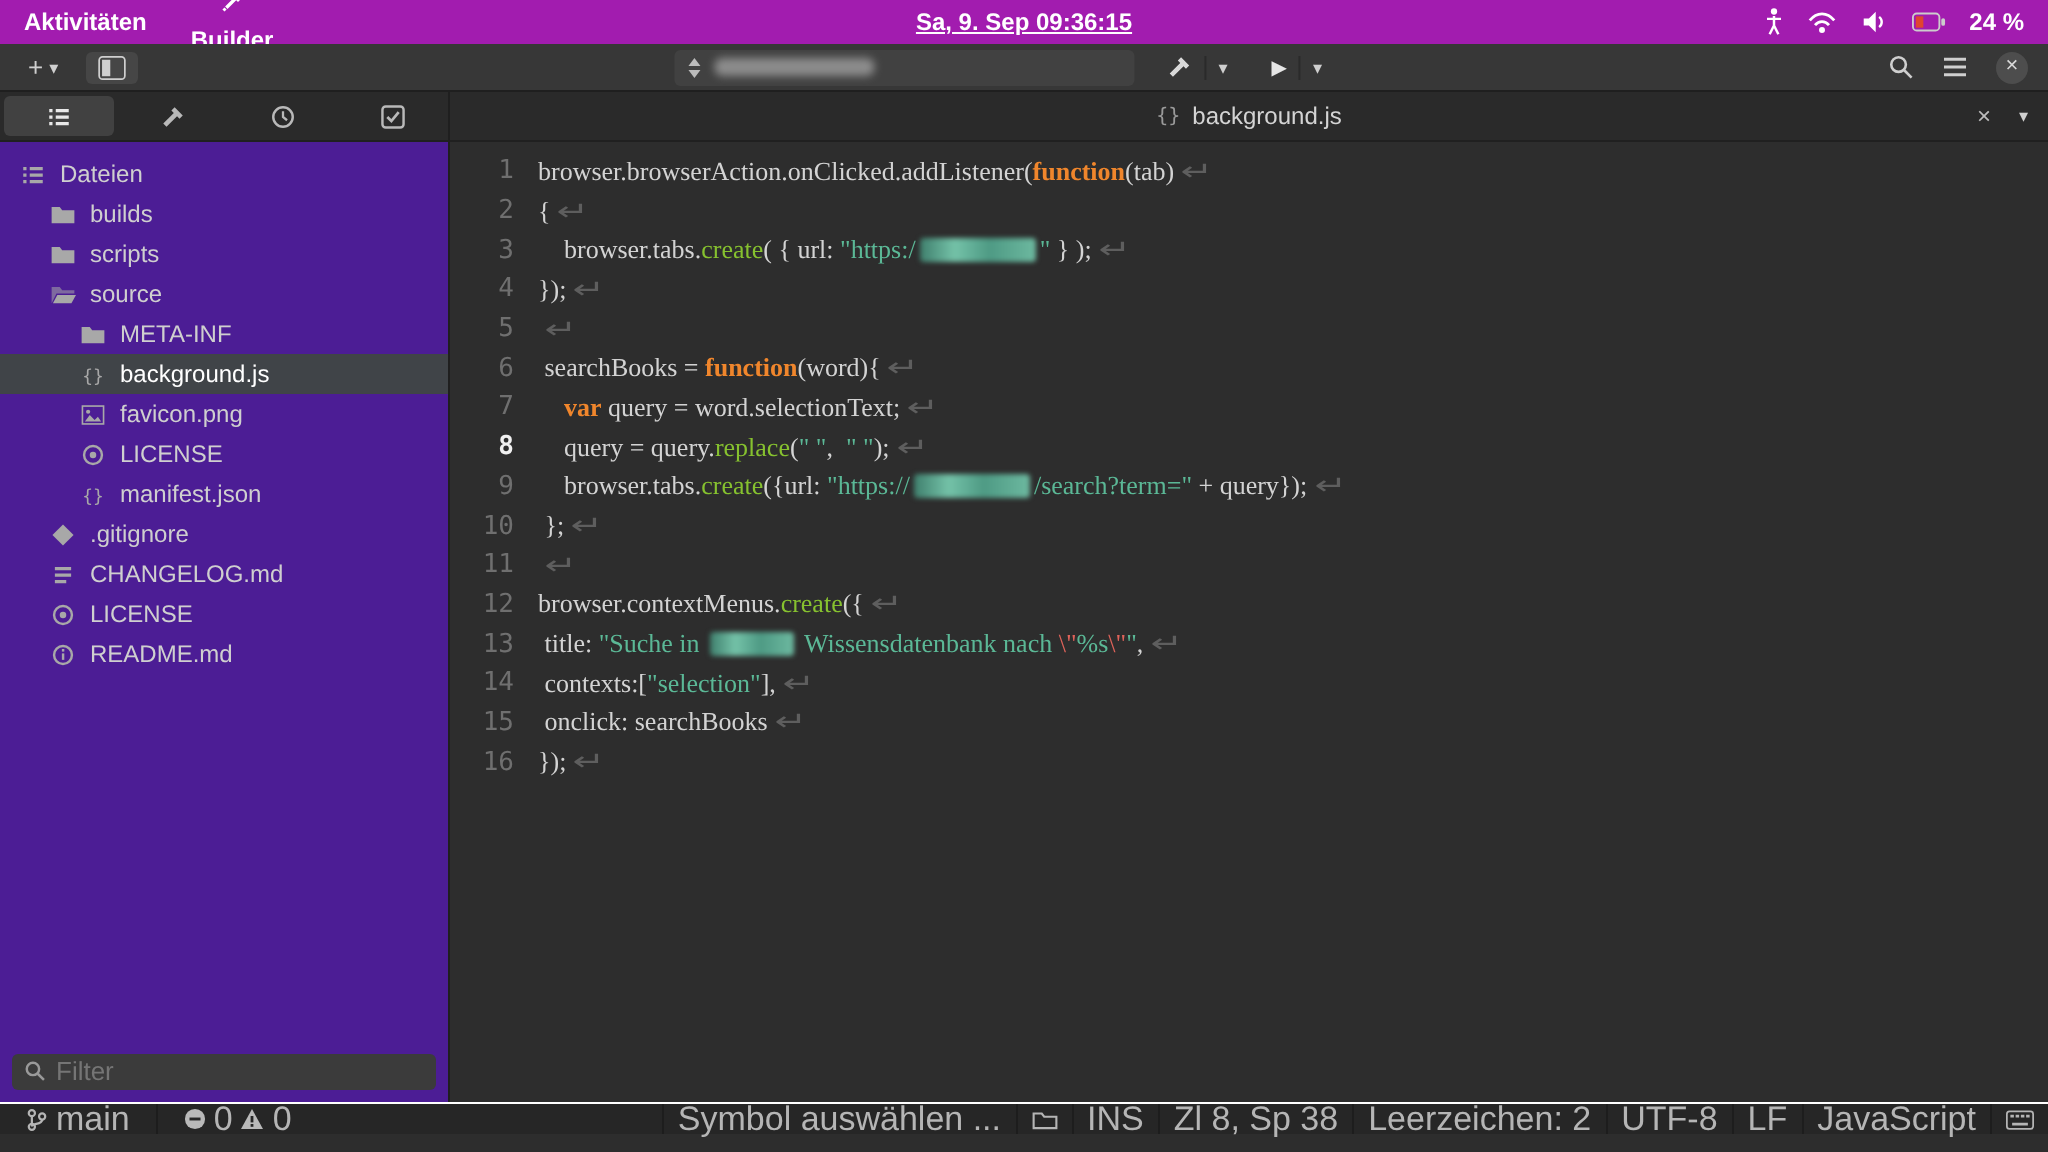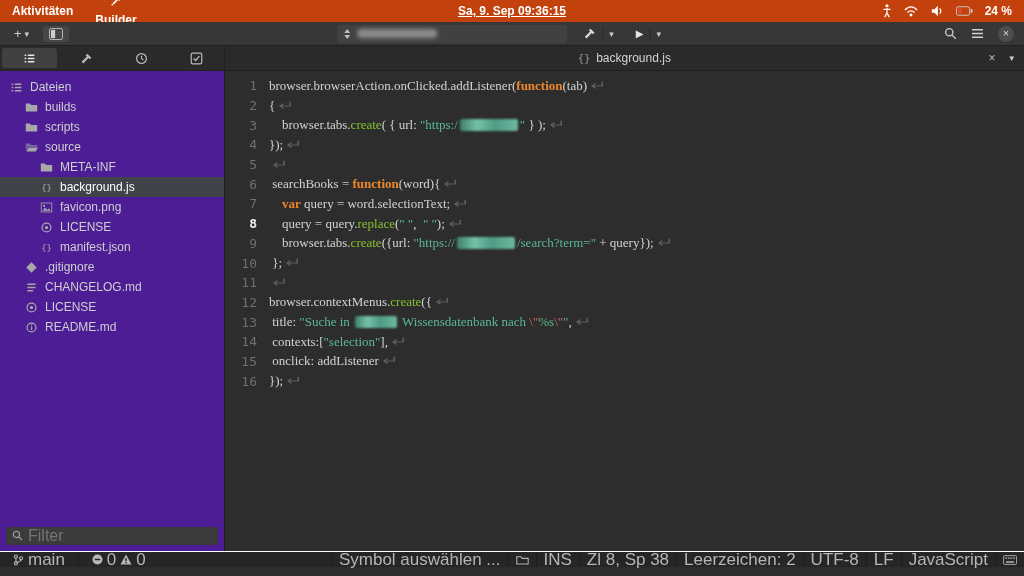--- a/index.html
+++ b/index.html
@@ -1,20 +1,20 @@
 <!DOCTYPE html>
 <html><head>
 <meta charset="utf-8">
 <style>
   * { margin:0; padding:0; box-sizing:border-box; }
   html,body { width:1024px; height:576px; overflow:hidden; background:#2d2d2d;
     font-family:"Liberation Sans", sans-serif; }
 
   
-  .topbar { height:22px; background:#c2410c; color:#fff; display:flex; align-items:center;
+  .topbar { height:22px; background:#a21caf; color:#fff; display:flex; align-items:center;
     font-size:12px; font-weight:700; position:relative; }
   .topbar .left { display:flex; align-items:center; gap:22px; padding-left:12px; }
   .topbar .appmenu { display:flex; align-items:center; gap:6px;flex-direction:column; }
   .topbar .clock { position:absolute; left:50%; transform:translateX(-50%);text-decoration:underline; }
   .topbar .right { margin-left:auto; display:flex; align-items:center; gap:12px; padding-right:12px; }
   .topbar svg { display:block; }
 
   
   .toolbar { height:24px; background:#373737; border-bottom:1px solid #1f1f1f;
     display:flex; align-items:center; color:#d6d6d6; position:relative; }
@@ -46,21 +46,21 @@
   .side-tab.active { background:#414141; border-radius:3px; margin:2px; color:#e8e8e8; }
 
   .tree { flex:1; padding-top:6px; overflow:hidden; font-size:12px; color:#cfcfcf; }
   .tree-row { height:20px; display:flex; align-items:center; gap:7px; padding-right:6px; white-space:nowrap; }
   .tree-row.selected { background:#404448; color:#fff; }
   .tree-row .ticon { width:13px; height:13px; color:#a8a8a8; display:flex; align-items:center; }
   .tree-row .ticon svg { width:13px; height:13px; display:block; }
 
   .filterwrap { padding:4px 6px 6px; }
   .filter { width:100%; height:18px; background:#3b3b3b; border:none; border-radius:3px;
-    color:#cfcfcf; font-size:16px; padding:0 6px 0 22px; outline:none; }
+    color:#cfcfcf; font-size:13px; padding:0 6px 0 22px; outline:none; }
   .filtericon { position:absolute; margin:3px 0 0 6px; color:#9a9a9a; }
 
   
   .editor { flex:1; display:flex; flex-direction:column; background:#2d2d2d; min-width:0; }
   .tabbar { height:25px; background:#2a2a2a; border-bottom:1px solid #202020; position:relative;
     display:flex; align-items:center; }
   .tablabel { position:absolute; left:50%; transform:translateX(-50%); display:flex;
     align-items:center; gap:6px; color:#d4d4d4; font-size:12px; }
   .codebadge { font-family:"DejaVu Sans Mono", monospace; font-size:10px; color:#9a9a9a; }
   .tab-actions { margin-left:auto; display:flex; align-items:center; gap:14px; padding-right:10px;
@@ -351,21 +351,21 @@
         <div class="line"><span class="ln">5</span><span class="lcode"><span class="ret">↵</span></span></div>
         <div class="line"><span class="ln">6</span><span class="lcode"><span class="sg-p"> searchBooks = </span><span class="sg-k">function</span><span class="sg-p">(word){</span><span class="ret">↵</span></span></div>
         <div class="line"><span class="ln">7</span><span class="lcode"><span class="sg-p">    </span><span class="sg-k">var</span><span class="sg-p"> query = word.selectionText;</span><span class="ret">↵</span></span></div>
         <div class="line"><span class="ln cur">8</span><span class="lcode"><span class="sg-p">    query = query.</span><span class="sg-f">replace</span><span class="sg-p">(</span><span class="sg-s">" "</span><span class="sg-p">,  </span><span class="sg-s">" "</span><span class="sg-p">);</span><span class="ret">↵</span></span></div>
         <div class="line"><span class="ln">9</span><span class="lcode"><span class="sg-p">    browser.tabs.</span><span class="sg-f">create</span><span class="sg-p">({url: </span><span class="sg-s">"https://</span><span class="sg-r" style="width: 58px;"></span><span class="sg-s">/search?term="</span><span class="sg-p"> + query});</span><span class="ret">↵</span></span></div>
         <div class="line"><span class="ln">10</span><span class="lcode"><span class="sg-p"> };</span><span class="ret">↵</span></span></div>
         <div class="line"><span class="ln">11</span><span class="lcode"><span class="ret">↵</span></span></div>
         <div class="line"><span class="ln">12</span><span class="lcode"><span class="sg-p">browser.contextMenus.</span><span class="sg-f">create</span><span class="sg-p">({</span><span class="ret">↵</span></span></div>
         <div class="line"><span class="ln">13</span><span class="lcode"><span class="sg-p"> title: </span><span class="sg-s">"Suche in </span><span class="sg-r" style="width: 42px;"></span><span class="sg-s"> Wissensdatenbank nach </span><span class="sg-e">\"</span><span class="sg-s">%s</span><span class="sg-e">\"</span><span class="sg-s">"</span><span class="sg-p">,</span><span class="ret">↵</span></span></div>
         <div class="line"><span class="ln">14</span><span class="lcode"><span class="sg-p"> contexts:[</span><span class="sg-s">"selection"</span><span class="sg-p">],</span><span class="ret">↵</span></span></div>
-        <div class="line"><span class="ln">15</span><span class="lcode"><span class="sg-p"> onclick: addListener</span><span class="ret">↵</span></span></div>
+        <div class="line"><span class="ln">15</span><span class="lcode"><span class="sg-p"> onclick: searchBooks</span><span class="ret">↵</span></span></div>
         <div class="line"><span class="ln">16</span><span class="lcode"><span class="sg-p">});</span><span class="ret">↵</span></span></div>
       </div>
   </div>
 </div>
 
 <div class="statusbar">
   <div class="sb-left">
     <span class="sb-item">
       <svg width="11" height="12" viewBox="0 0 12 14">
           <circle cx="3" cy="3" r="1.8" fill="none" stroke="currentColor" stroke-width="1.3"></circle>

